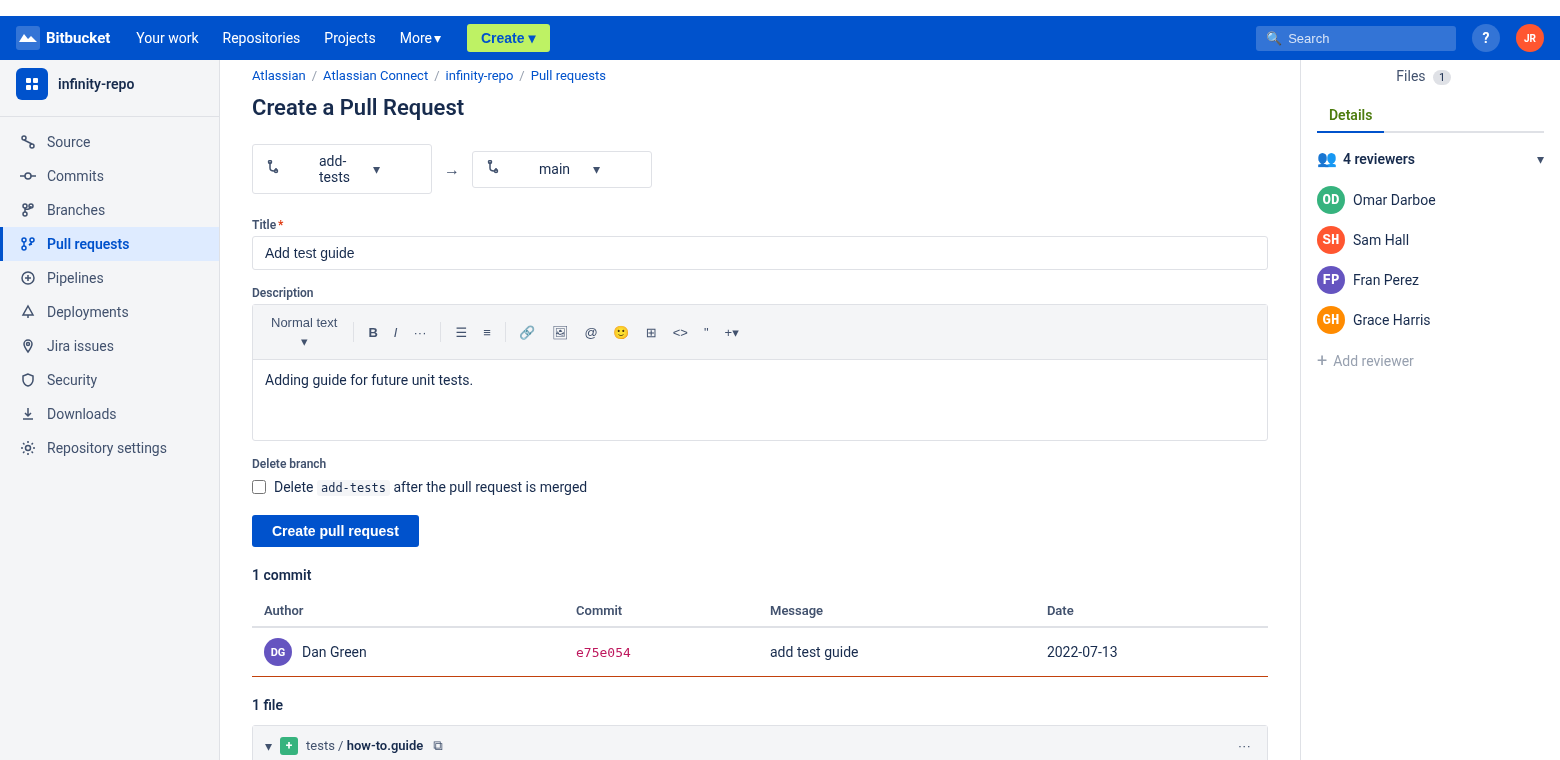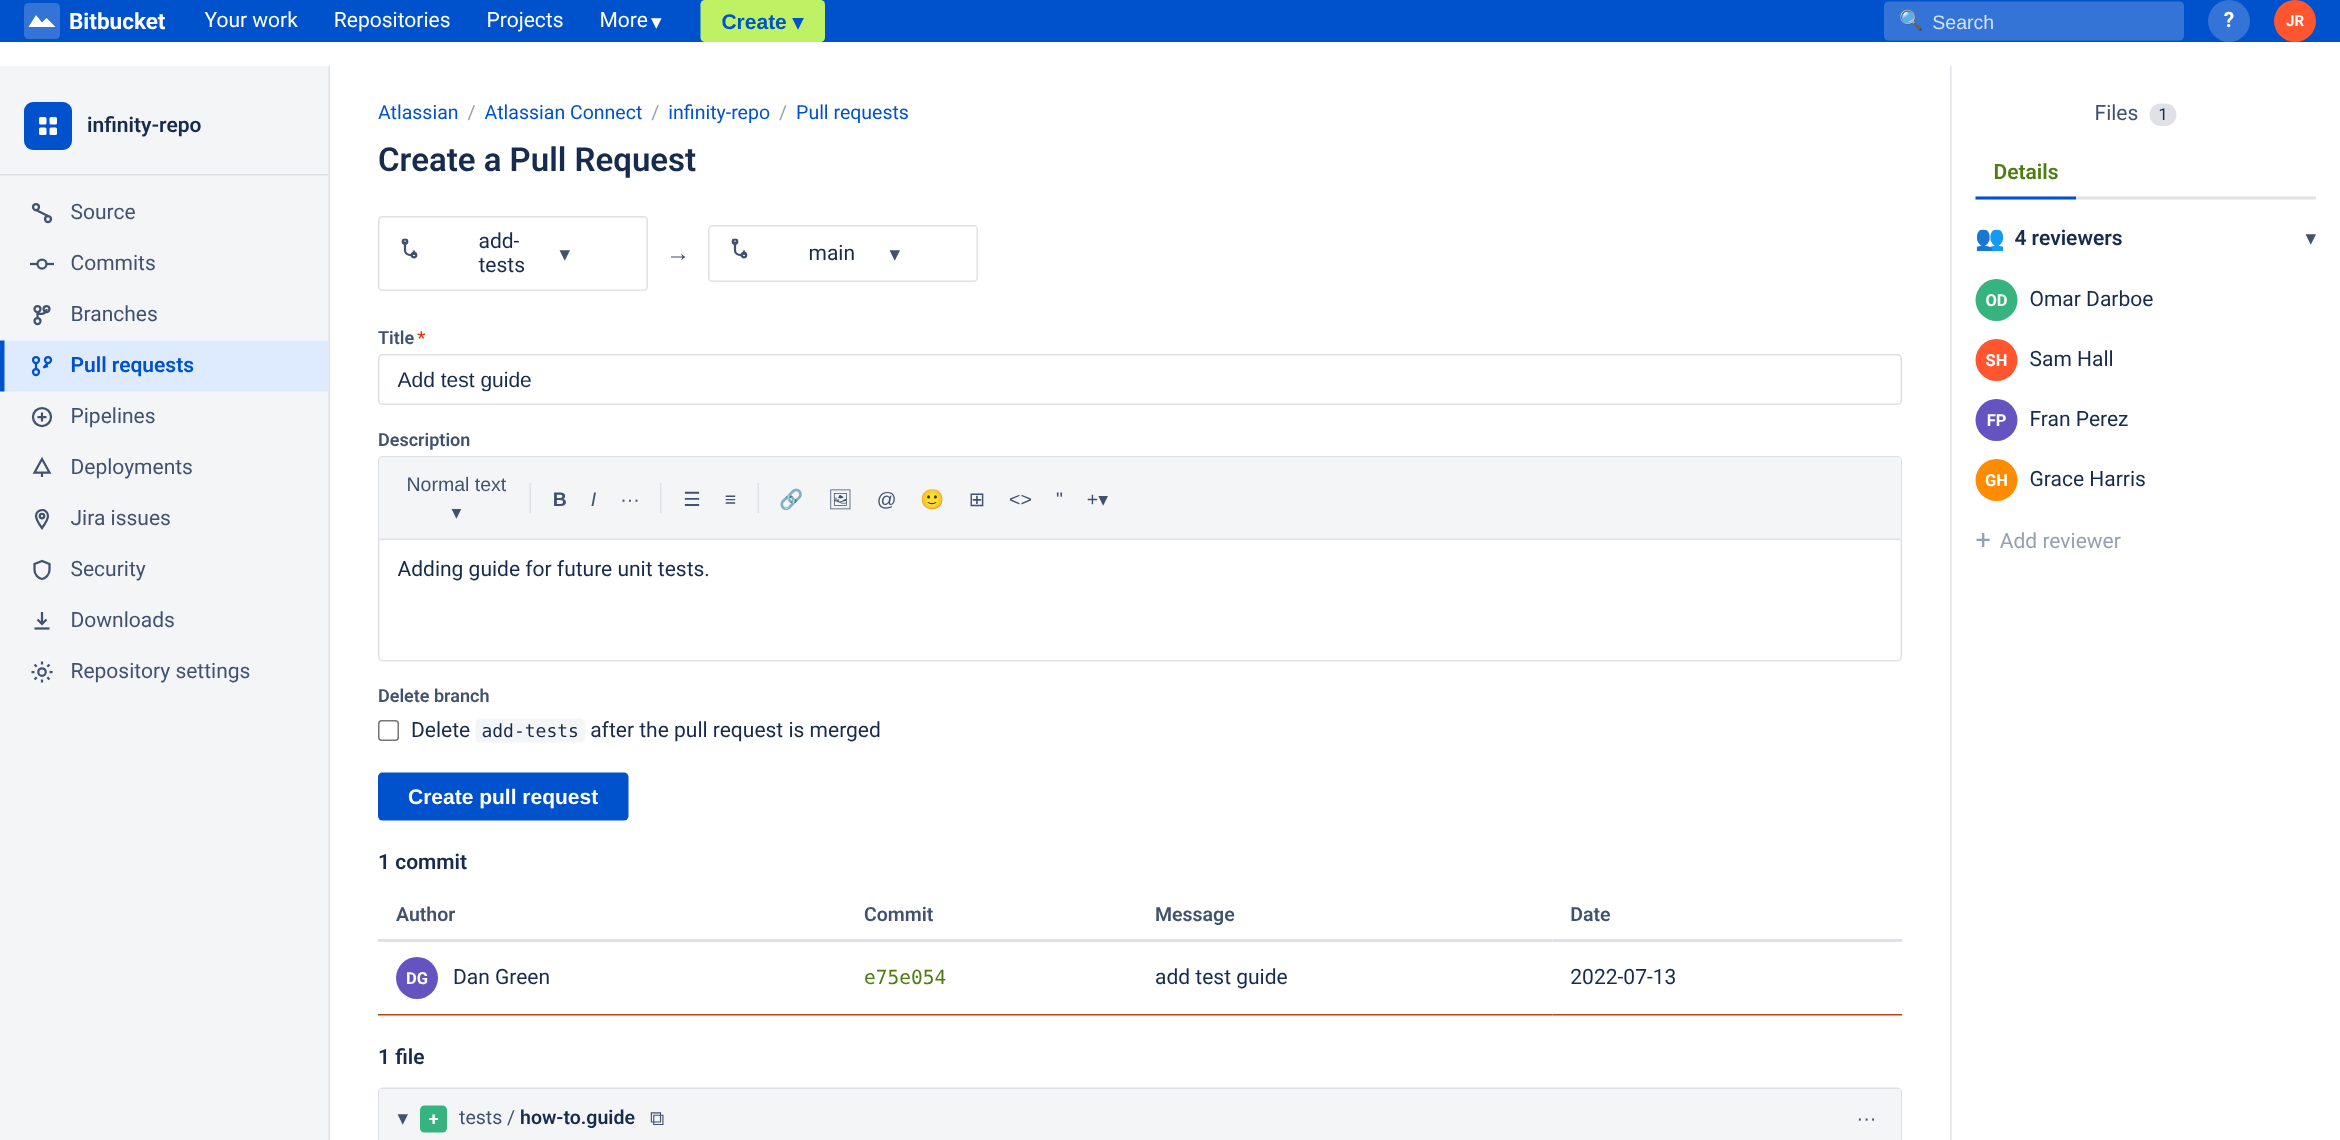--- a/index.html
+++ b/index.html
@@ -1,23 +1,23 @@
 <!DOCTYPE html>
 <html><head>
   <meta charset="utf-8">
   <style>
     * { box-sizing: border-box; margin: 0; padding: 0; }
     body { font-family: -apple-system, BlinkMacSystemFont, 'Segoe UI', Roboto, sans-serif; font-size: 14px; color: #172B4D; background: #fff; }
 
     
     .top-nav {
       display: flex; align-items: center; gap: 16px;
-      padding: 0 16px; height: 28px;
+      padding: 0 16px; height: 44px;
       background: #0052CC; color: #fff;
-      position: fixed; top: 0; left: 0; right: 0; z-index: 100;
+      position: fixed; top: 16px; left: 0; right: 0; z-index: 100;
     }
     .top-nav .logo { display: flex; align-items: center; gap: 6px; font-weight: 700; font-size: 15px; color: #fff; }
     .top-nav .logo-icon { width: 24px; height: 24px; }
     .top-nav nav { display: flex; align-items: center; gap: 4px; }
     .top-nav nav a { color: #fff; text-decoration: none; padding: 6px 10px; border-radius: 3px; font-size: 14px; }
     .top-nav .more-btn { display: flex; align-items: center; gap: 2px; cursor: pointer; padding: 6px 10px; border-radius: 3px; color: #fff; font-size: 14px; }
     .top-nav .create-btn {
       background: #bef264; color: #0052CC; border: none; border-radius: 3px;
       padding: 6px 14px; font-size: 14px; font-weight: 600; cursor: pointer;
       display: flex; align-items: center; gap: 4px;
@@ -138,21 +138,21 @@
     .commits-table th {
       text-align: left; padding: 8px 12px; font-size: 13px; font-weight: 600;
       color: #42526E; border-bottom: 2px solid #DFE1E6;
     }
     .commits-table td { padding: 10px 12px; font-size: 14px; border-bottom: 1px solid #c2410c; }
     .author-cell { display: flex; align-items: center; gap: 10px; }
     .author-avatar {
       width: 28px; height: 28px; border-radius: 50%; background: #6554C0;
       display: flex; align-items: center; justify-content: center; color: #fff; font-size: 11px; font-weight: 700;
     }
-    .commit-hash { color: #4d7c0f; font-family: monospace; font-size: 13px; }
+    .commit-hash { color: #be185d; font-family: monospace; font-size: 13px; }
 
     
     .files-section { margin-top: 20px; }
     .files-count { font-weight: 600; font-size: 14px; color: #172B4D; margin-bottom: 12px; }
     .file-diff { border: 1px solid #DFE1E6; border-radius: 3px; }
     .file-diff-header {
       display: flex; align-items: center; gap: 8px;
       padding: 8px 12px; background: #F4F5F7; border-bottom: 1px solid #DFE1E6;
     }
     .file-diff-header .chevron { cursor: pointer; color: #42526E; }
@@ -185,21 +185,21 @@
       display: inline-flex; align-items: center; justify-content: center;
       background: #DFE1E6; border-radius: 10px; padding: 1px 6px; font-size: 11px; margin-left: 4px; color: #172B4D;
     }
     .reviewers-header { display: flex; align-items: center; gap: 6px; margin-bottom: 12px; }
     .reviewers-icon { color: #42526E; font-size: 16px; }
     .reviewers-count { font-size: 14px; font-weight: 600; color: #172B4D; flex: 1; }
     .reviewers-chevron { cursor: pointer; color: #42526E; }
     .reviewer-item { display: flex; align-items: center; gap: 8px; padding: 6px 0; }
     .reviewer-avatar {
       width: 28px; height: 28px; border-radius: 50%;
-      display: flex; align-items: center; justify-content: center; color: #fff; font-size: 11px; font-weight: 700; flex-shrink: 0;
+      display: flex; align-items: center; justify-content: center; color: #fff; font-size: 14px; font-weight: 700; flex-shrink: 0; font-family: Liberation Mono, monospace;
     }
     .reviewer-name { font-size: 14px; color: #172B4D; }
     .add-reviewer { display: flex; align-items: center; gap: 6px; padding: 6px 0; cursor: pointer; color: #42526E; margin-top: 4px; }
     .add-reviewer-icon { font-size: 18px; color: #97A0AF; }
     .add-reviewer-text { font-size: 14px; color: #97A0AF; }
   </style>
 </head>
 <body>
 
 <nav class="top-nav">

